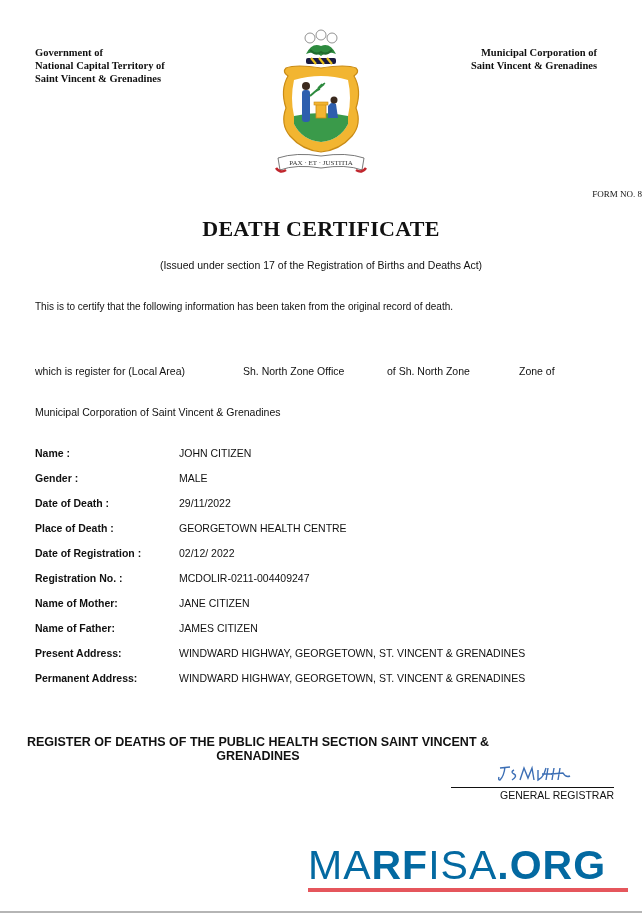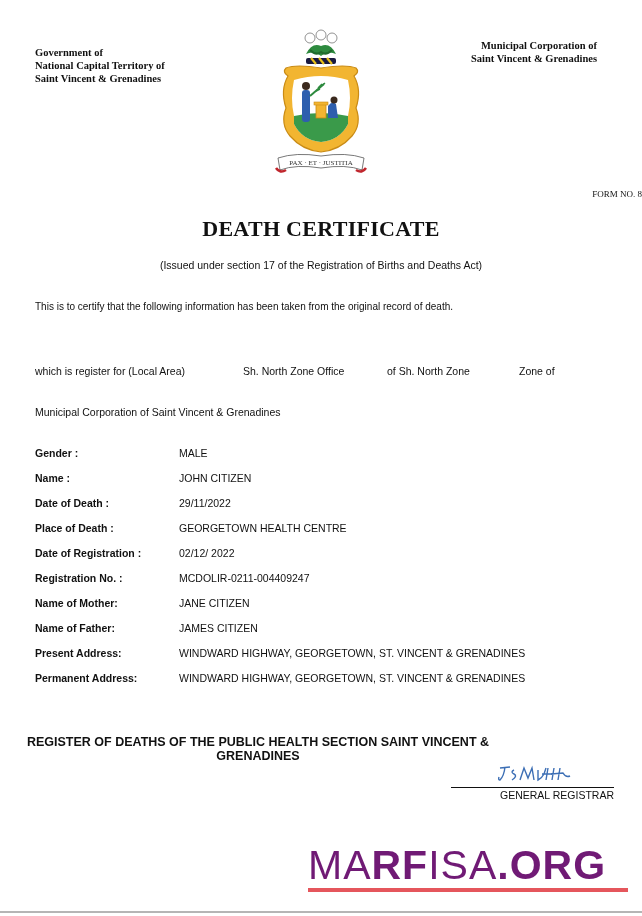--- a/index.html
+++ b/index.html
@@ -2,21 +2,21 @@
 <html><head>
   <meta charset="utf-8">
   <style>
     html, body { margin: 0; padding: 0; background: #ffffff; }
     body { width: 642px; height: 916px; position: relative; overflow: hidden; color: #111; }
     .serif { font-family: "Liberation Serif", "DejaVu Serif", serif; }
     .sans { font-family: "Liberation Sans", "DejaVu Sans", sans-serif; }
     .abs { position: absolute; }
 
     .hdr-left { left: 35px; top: 46px; font-size: 10.5px; font-weight: bold; line-height: 13px; }
-    .hdr-right { right: 45px; top: 39px; font-size: 10.5px; font-weight: bold; line-height: 13px; text-align: right; }
+    .hdr-right { right: 45px; top: 46px; font-size: 10.5px; font-weight: bold; line-height: 13px; text-align: right; }
     .hdr-left div, .hdr-right div { white-space: nowrap; }
 
     .emblem { left: 266px; top: 28px; width: 110px; height: 150px; }
 
     .form-no { left: 0; width: 642px; top: 189px; text-align: right; font-size: 9px; }
     .title { left: 0; width: 642px; top: 216px; text-align: center; font-size: 22px; font-weight: bold; letter-spacing: 0.3px; }
     .subtitle { left: 0; width: 642px; top: 259px; text-align: center; font-size: 10.5px; }
     .certify { left: 35px; top: 301px; font-size: 10px; }
 
     .local-row { top: 365px; font-size: 10.5px; white-space: nowrap; }
@@ -25,21 +25,21 @@
     .fields { left: 35px; top: 447px; width: 580px; }
     .field-row { height: 25px; display: flex; align-items: flex-start; font-size: 10.5px; }
     .field-label { width: 144px; font-weight: bold; white-space: nowrap; }
     .field-value { white-space: nowrap; }
 
     .register { left: 0; width: 516px; top: 735px; text-align: center; font-size: 12.5px; font-weight: bold; }
     .signature { left: 496px; top: 762px; width: 80px; height: 22px; }
     .sign-line { left: 451px; top: 787px; width: 163px; height: 1px; background: #111; }
     .registrar { left: 451px; width: 163px; top: 789px; text-align: right; font-size: 10.5px; }
 
-    .watermark { left: 308px; top: 842px; font-size: 41px; color: #701a75; letter-spacing: 1px; white-space: nowrap; line-height: 46px; }
+    .watermark { left: 308px; top: 842px; font-size: 41px; color: #0369a1; letter-spacing: 1px; white-space: nowrap; line-height: 46px; }
     .wm-thin { font-weight: normal; }
     .wm-bold { font-weight: bold; }
     .wm-underline { left: 308px; top: 888px; width: 320px; height: 4px; background: #e5565c; }
     .bottom-rule { left: 0; top: 911px; width: 642px; height: 2px; background: #b5b5b5; }
   </style>
 </head>
 <body>
 
 <div class="abs hdr-left serif">
   <div>Government of</div>
@@ -94,26 +94,26 @@
 <div class="abs certify sans">This is to certify that the following information has been taken from the original record of death.</div>
 
 <div class="abs local-row sans" style="left:35px;">which is register for (Local Area)</div>
 <div class="abs local-row sans" style="left:243px;">Sh. North Zone Office</div>
 <div class="abs local-row sans" style="left:387px;">of  Sh. North Zone</div>
 <div class="abs local-row sans" style="left:519px;">Zone of</div>
 <div class="abs muni-line sans">Municipal Corporation of Saint Vincent &amp; Grenadines</div>
 
 <div class="abs fields sans">
   <div class="field-row">
+    <span class="field-label">Name :</span>
+    <span class="field-value">JOHN CITIZEN</span>
+  </div>
+  <div class="field-row">
     <span class="field-label">Gender :</span>
     <span class="field-value">MALE</span>
-  </div>
-  <div class="field-row">
-    <span class="field-label">Name :</span>
-    <span class="field-value">JOHN CITIZEN</span>
   </div>
   <div class="field-row">
     <span class="field-label">Date of Death :</span>
     <span class="field-value">29/11/2022</span>
   </div>
   <div class="field-row">
     <span class="field-label">Place of Death :</span>
     <span class="field-value">GEORGETOWN HEALTH CENTRE</span>
   </div>
   <div class="field-row">

